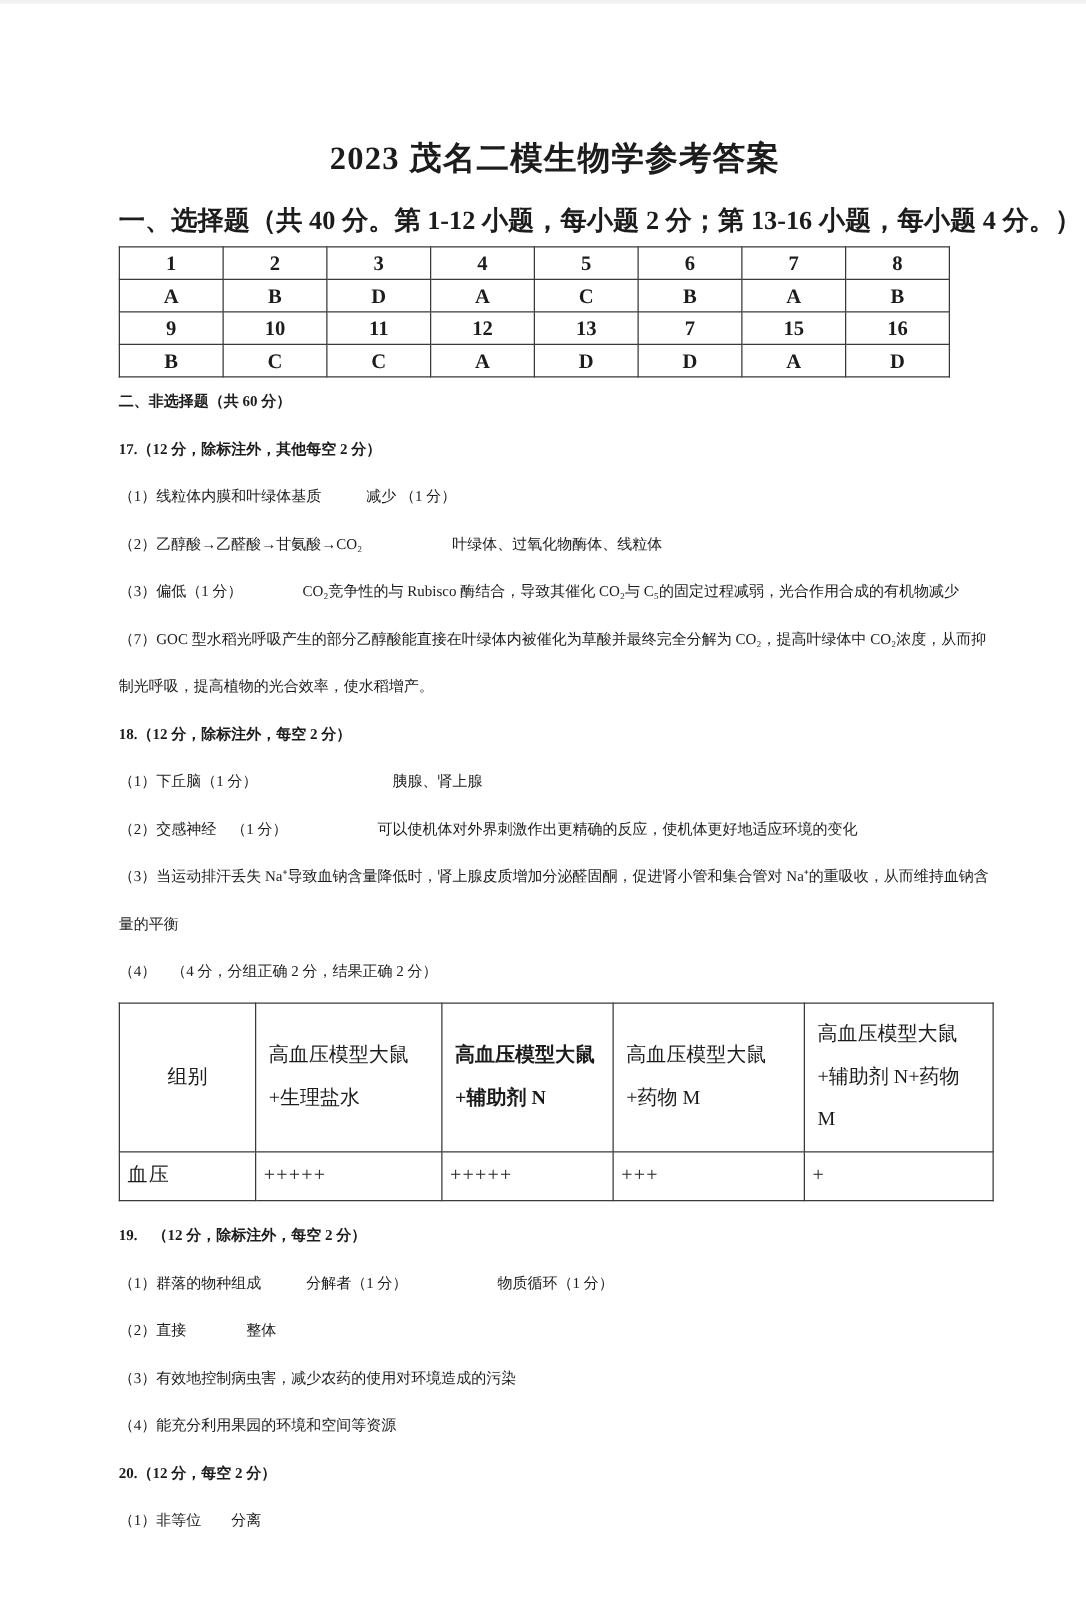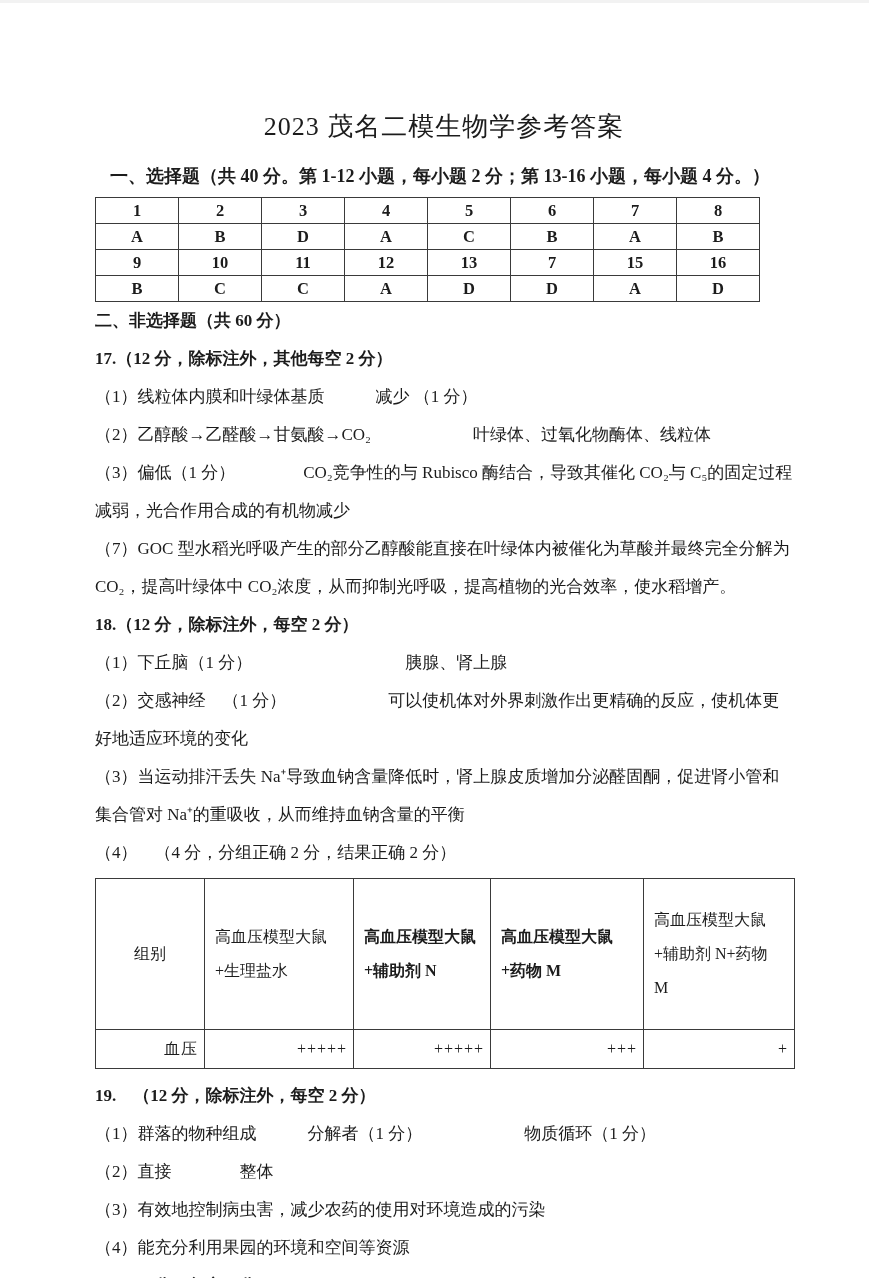--- a/index.html
+++ b/index.html
@@ -16,34 +16,34 @@
     border-top: 3px solid #f2f2f2;
     box-sizing: border-box;
   }
   .page {
     padding: 108px 76px 0 95px;
     box-sizing: border-box;
   }
   .doc-title {
     text-align: center;
     font-size: 26px;
-    font-weight: 400;
+    font-weight: 700;
     letter-spacing: 1px;
     margin: 0 0 20px 0;
     line-height: 32px;
   }
   .sec-heading {
-    font-size: 18px;
+    font-size: 21px;
     font-weight: 700;
     line-height: 26px;
-    margin: 0 0 8px 15px;
+    margin: 0 0 8px 0;
     white-space: nowrap;
   }
   .ans, .q-heading {
-    font-size: 17px;
+    font-size: 12px;
     line-height: 38px;
     margin: 0;
   }
   .q-heading { font-weight: 600; }
   .ans { font-weight: 500; }
   table {
     border-collapse: collapse;
     table-layout: fixed;
   }
   .answers-table {
@@ -58,34 +58,34 @@
     padding: 0;
   }
   .exp-table {
     width: 700px;
     margin: 6px 0 8px 0;
     font-size: 16px;
   }
   .exp-table td {
     border: 1.5px solid #3a3a3a;
     vertical-align: middle;
-    padding: 24px 10px;
+    padding: 8px 10px;
     line-height: 34px;
     font-weight: 500;
   }
   .exp-table .c-label {
     text-align: center;
     width: 88px;
   }
   .exp-table .c2 { width: 128px; }
   .exp-table .c3 { width: 116px; font-weight: bold; }
-  .exp-table .c4 { width: 132px; font-weight: bold; }
+  .exp-table .c4 { width: 132px; }
   .exp-table .c5 { width: 130px; }
   .exp-table .data-row td {
-    text-align: right;
+    text-align: left;
     height: 34px;
     padding: 2px 6px;
     letter-spacing: 1px;
   }
 </style>
 </head>
 <body>
 
 <div class="page">
 

